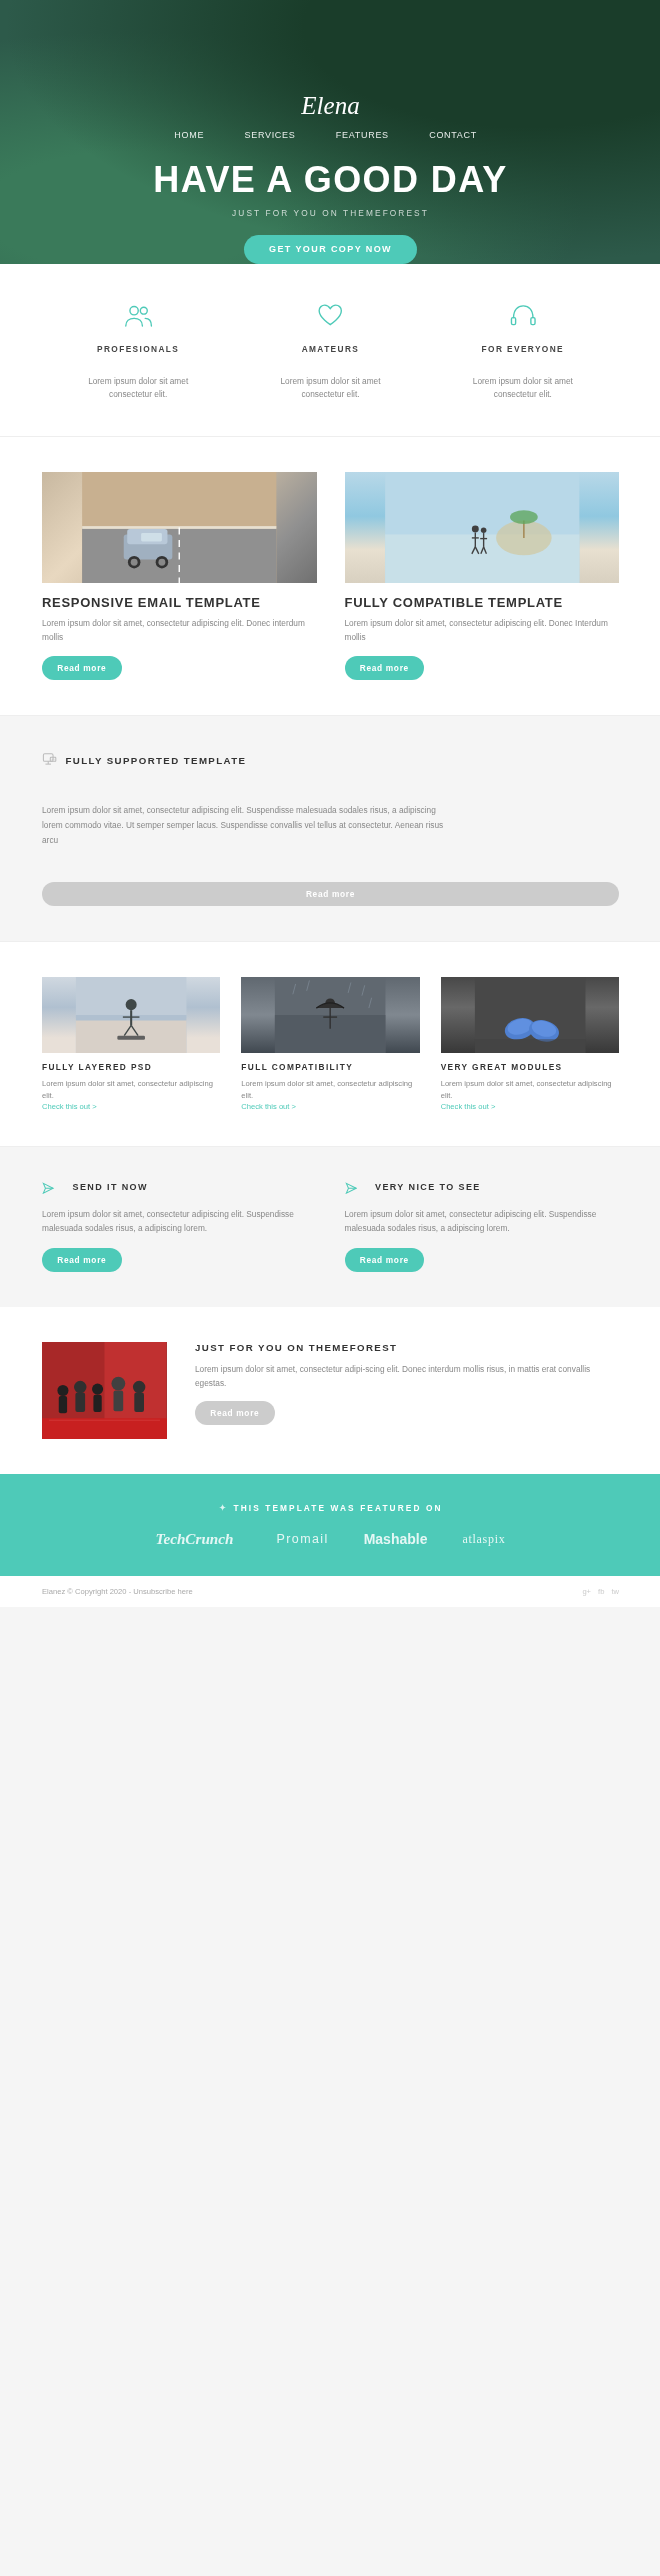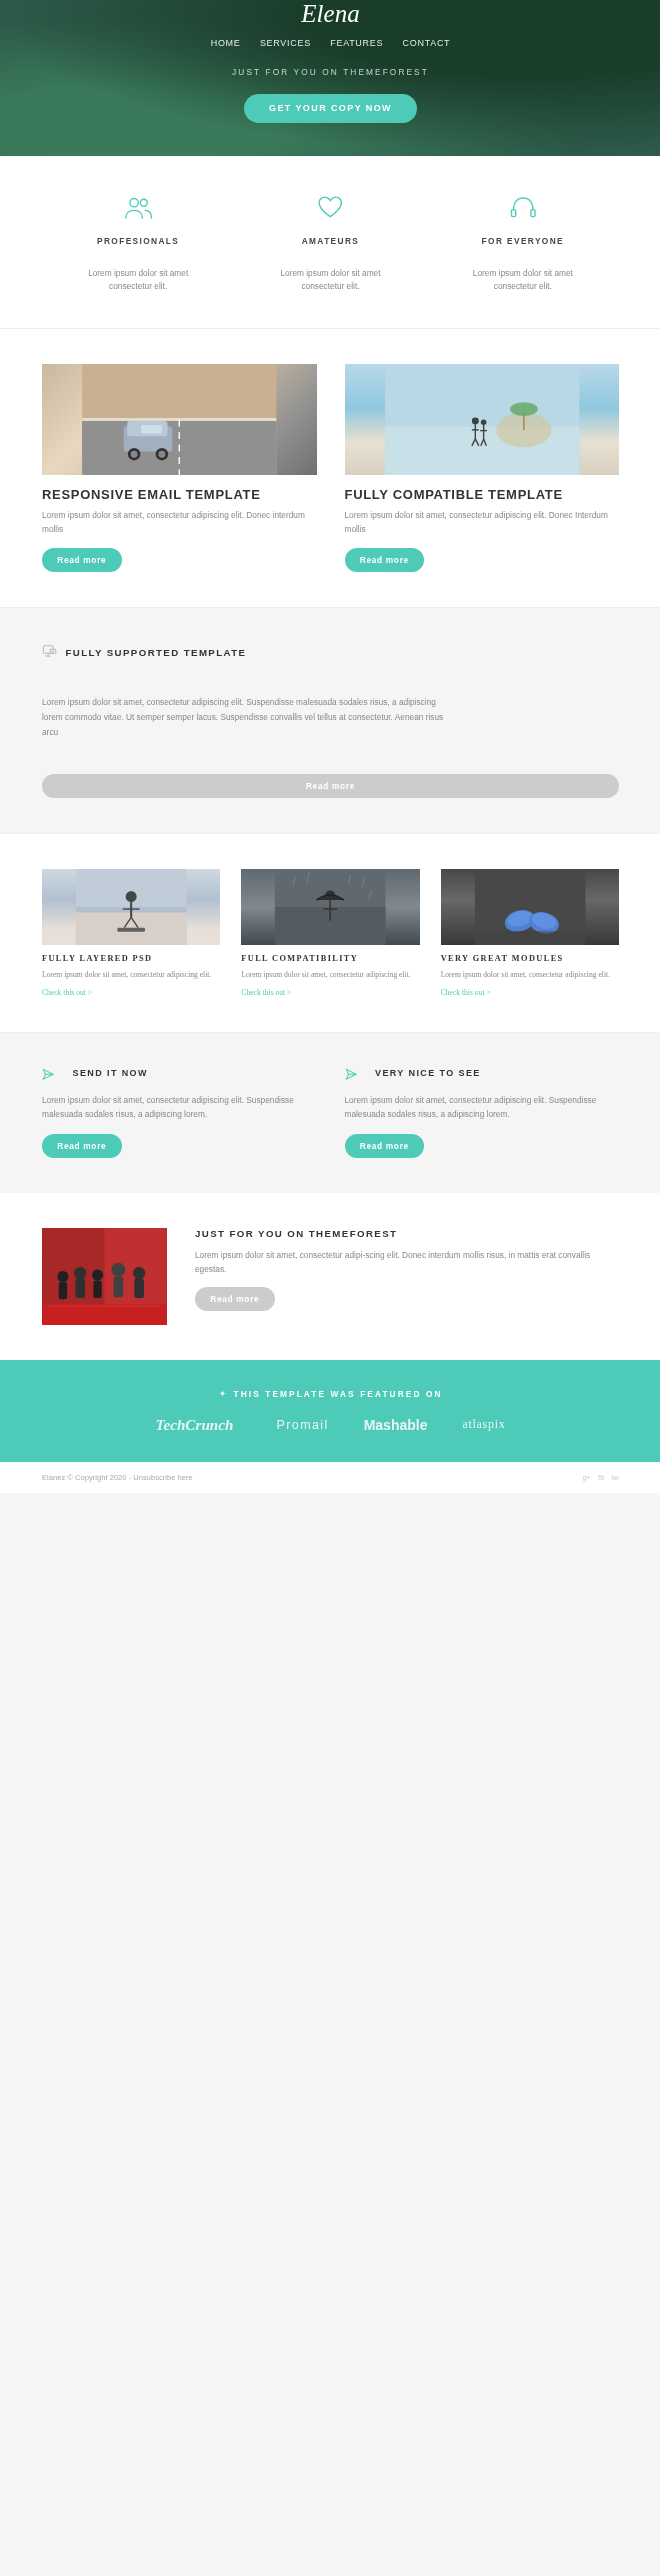--- a/index.html
+++ b/index.html
@@ -1,27 +1,27 @@
 <!DOCTYPE html>
 <html style="font-size:11px"><head>
   <meta charset="utf-8">
   <style>
     * { margin: 0; padding: 0; box-sizing: border-box; }
     body { font-family: 'Arial', sans-serif; background: #f5f5f5; width: 661px; }
 
     
     .hero {
       width: 100%;
-      height: 156px;
+      height: 264px;
       background: linear-gradient(rgba(20,60,50,0.7), rgba(20,60,50,0.7)),
         repeating-linear-gradient(45deg, #1a4a3a 0px, #2a6a5a 28px, #1a4a3a 55px);
       display: flex;
       flex-direction: column;
       align-items: center;
-      justify-content: flex-start;
+      justify-content: flex-end;
       position: relative;
       overflow: hidden;
     }
     .hero-bg {
       position: absolute; top: 0; left: 0; right: 0; bottom: 0;
       background: #2d5a4a;
       background-image:
         radial-gradient(ellipse at 80% 10%, #1a3d2a 30%, transparent 70%),
         radial-gradient(ellipse at 20% 80%, #3a7a5a 20%, transparent 60%);
     }
@@ -35,20 +35,21 @@
       margin-bottom: 9.7px;
     }
     .nav { display: flex; gap: 19.4px; margin-bottom: 19.4px; }
     .nav a {
       color: rgba(255,255,255,0.9);
       text-decoration: none;
       font-size: 9px;
       letter-spacing: 0.7px;
       text-transform: uppercase;
       font-weight: 500;
+      margin-left: 21px;
     }
     .hero-title {
       color: white;
       font-size: 36px;
       font-weight: 800;
       letter-spacing: 1.4px;
       text-transform: uppercase;
       margin-bottom: 7px;
     }
     .hero-subtitle {
@@ -184,21 +185,21 @@
 
     
     .three-col-section {
       background: white;
       padding: 35px 42px;
     }
     .three-col-grid {
       display: flex;
       gap: 21px;
     }
-    .module-col { flex: 1; font-family: Liberation Serif, serif; }
+    .module-col { flex: 1; }
     .module-img {
       width: 100%;
       height: 76px;
       margin-bottom: 9.7px;
       overflow: hidden;
     }
     .module-img-skate {
       background: linear-gradient(180deg, #d0d8e0 0%, #b0c0d0 40%, #e8e0d8 80%);
       width: 100%; height: 100%;
     }
@@ -211,21 +212,21 @@
       width: 100%; height: 100%;
     }
     .module-title {
       font-size: 8.3px;
       font-weight: 700;
       letter-spacing: 1.4px;
       text-transform: uppercase;
       color: #333;
       margin-bottom: 5.5px;
     }
-    .module-desc { font-size: 7.6px; color: #888; line-height: 1.6; margin-bottom: 7px; }
+    .module-desc { font-size: 7.6px; color: #888; line-height: 1.6; }
     .check-link { font-size: 7.6px; color: #4ecab8; cursor: pointer; }
 
     
     .two-col-send {
       background: #f5f5f5;
       padding: 35px 42px;
       display: flex;
       gap: 28px;
     }
     .send-col { flex: 1; }
@@ -329,20 +330,21 @@
 <div class="hero">
   <div class="hero-bg"></div>
   <div class="hero-content">
     <div class="logo-script">Elena</div>
     <nav class="nav">
       <a>HOME</a>
       <a>SERVICES</a>
       <a>FEATURES</a>
       <a>CONTACT</a>
     </nav>
+    <h1 class="hero-title">HAVE A GOOD DAY</h1>
     <p class="hero-subtitle">JUST FOR YOU ON THEMEFOREST</p>
     <button class="hero-btn">GET YOUR COPY NOW</button>
   </div>
 </div>
 
 <div class="features-strip">
   <div class="feature-item">
     <div class="feature-icon">
       <svg width="30.5" height="30.5" viewBox="0 0 44 44" fill="none">
         <circle cx="16" cy="14" r="6" stroke="#4ecab8" stroke-width="2" fill="none"></circle>

